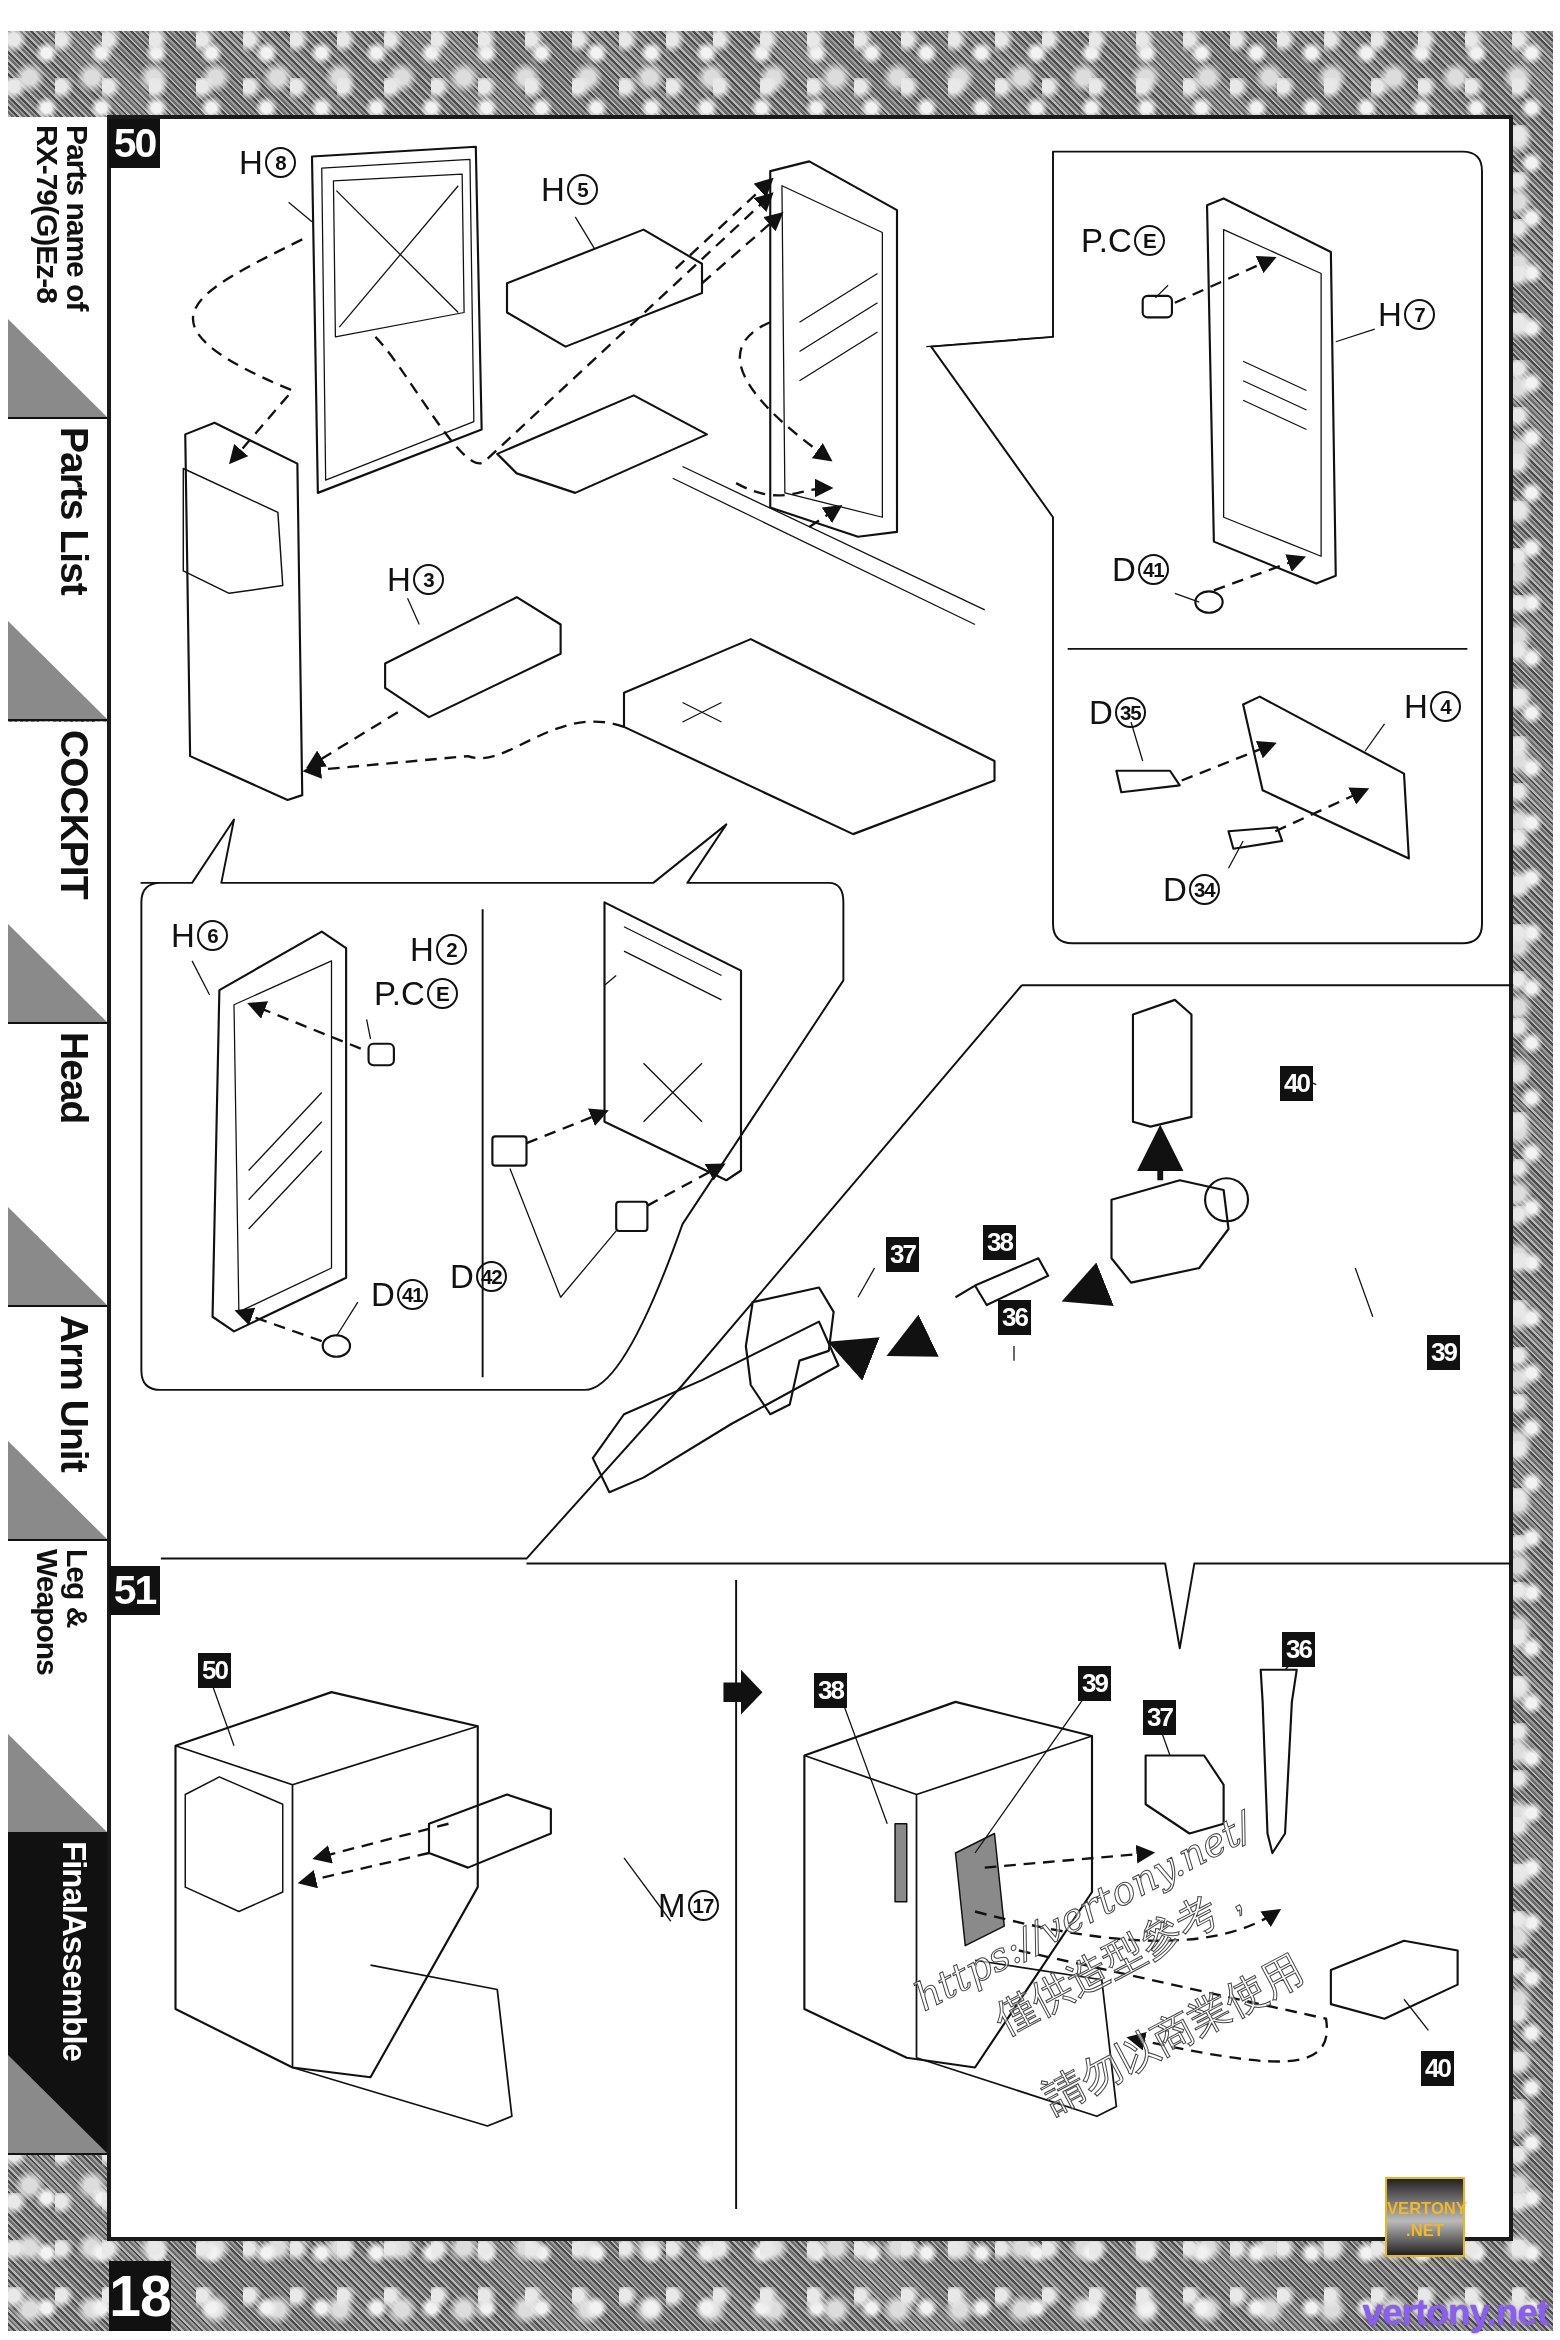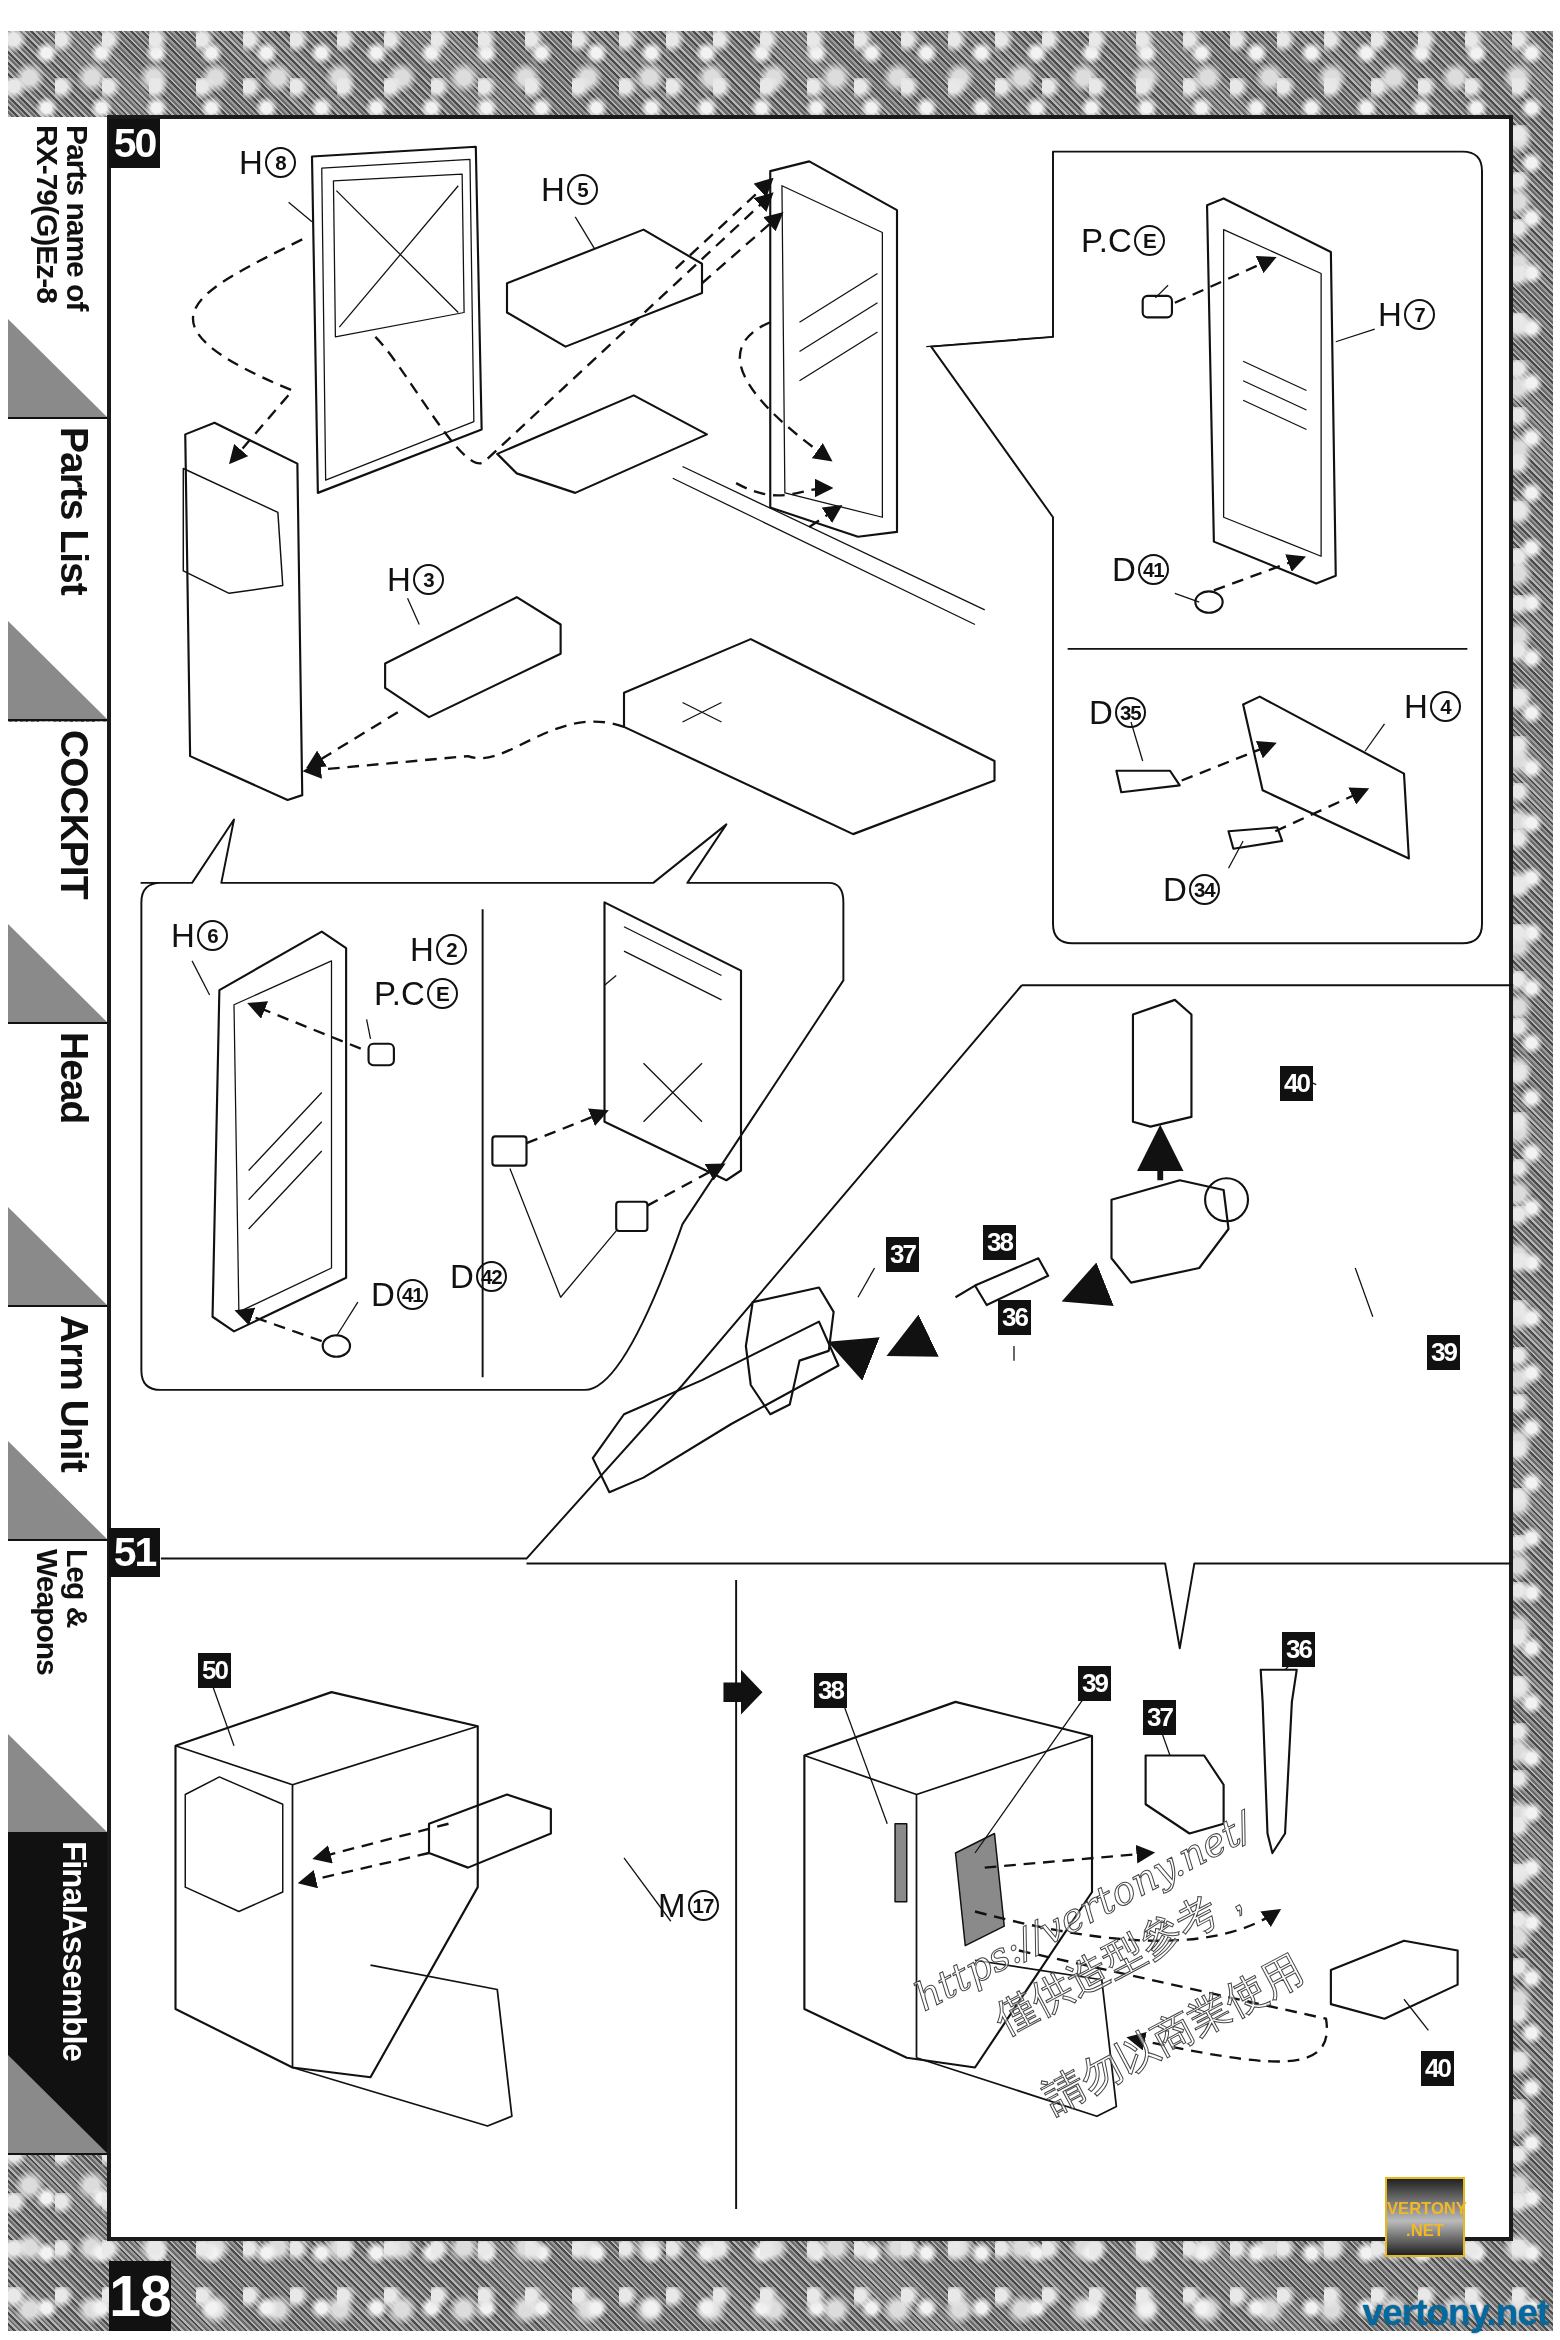--- a/index.html
+++ b/index.html
@@ -30,21 +30,21 @@
   .badge{position:absolute;background:#111;color:#fff;font-weight:bold;text-align:center;
     font-family:"Liberation Sans",sans-serif;letter-spacing:-2px;}
   .step{width:51px;height:49px;font-size:41px;line-height:49px;}
   .partnum{width:33px;height:35px;font-size:26px;line-height:35px;letter-spacing:-2px;margin-top:18px;}
   .lab{position:absolute;font-size:33px;color:#111;white-space:nowrap;}
   .lab .c{display:inline-block;width:27px;height:27px;border:2px solid #111;border-radius:50%;
     font-size:20.5px;line-height:27px;text-align:center;font-weight:bold;vertical-align:3.9px;margin-left:2px;letter-spacing:-1px;}
   svg.art{position:absolute;left:0;top:0;}
   .pagenum{position:absolute;left:109px;top:2261px;width:62px;height:70px;background:#111;color:#fff;
     font-weight:bold;font-size:57px;line-height:70px;text-align:center;letter-spacing:-1px;}
-  .wm-site{position:absolute;right:11.7px;top:2292px;color:#0369a1;font-weight:bold;font-size:37px;
+  .wm-site{position:absolute;right:11.7px;top:2292px;color:#8b5cf6;font-weight:bold;font-size:37px;
     letter-spacing:-1px;text-shadow:0 0 2px #555;}
   .wm-logo{position:absolute;left:1385px;top:2177px;width:80px;height:80px;border:2.9px solid #e5b81e;
     background:linear-gradient(#222,#bbb 55%,#222);box-sizing:border-box;text-align:center;
     color:#f3b826;font-weight:bold;font-size:16.6px;line-height:21.5px;padding-top:19px;}
   .wm-diag{position:absolute;left:907px;top:1980px;transform:rotate(-28deg);transform-origin:0 0;
     color:rgba(40,40,40,0.55);font-family:"DejaVu Serif",serif;font-size:39px;font-style:italic;
     white-space:nowrap;-webkit-text-stroke:1px #444;color:rgba(255,255,255,0.6);}
   .wm-diag2{position:absolute;left:965px;top:2048px;transform:rotate(-28deg);transform-origin:0 0;
     font-family:"DejaVu Serif",serif;font-size:41px;white-space:nowrap;
     -webkit-text-stroke:1px #444;color:rgba(255,255,255,0.6);}
@@ -265,21 +265,21 @@
       <path d="M855,1720 L910,1870"></path>
       <path d="M1130,1715 L1000,1900"></path>
       <path d="M1190,1772 L1200,1800"></path>
       <path d="M1335,1695 L1318,1712"></path>
       <path d="M1465,2082 L1440,2050"></path>
     </g>
   </g>
 </svg>
 
 <div class="badge step" style="left:109px;top:119px;">50</div>
-<div class="badge step" style="left:109px;top:1528px;">51</div>
+<div class="badge step" style="left:109px;top:1566px;">51</div>
 
 <div class="lab" style="left:239px;top:144px;"><span>H</span><span class="c">8</span></div>
 <div class="lab" style="left:541px;top:171px;"><span>H</span><span class="c">5</span></div>
 <div class="lab" style="left:387px;top:561px;"><span>H</span><span class="c">3</span></div>
 
 <div class="lab" style="left:1081px;top:222px;"><span>P.C</span><span class="c">E</span></div>
 <div class="lab" style="left:1378px;top:296px;"><span>H</span><span class="c">7</span></div>
 <div class="lab" style="left:1112px;top:551px;"><span>D</span><span class="c">41</span></div>
 
 <div class="lab" style="left:1089px;top:694px;"><span>D</span><span class="c">35</span></div>

